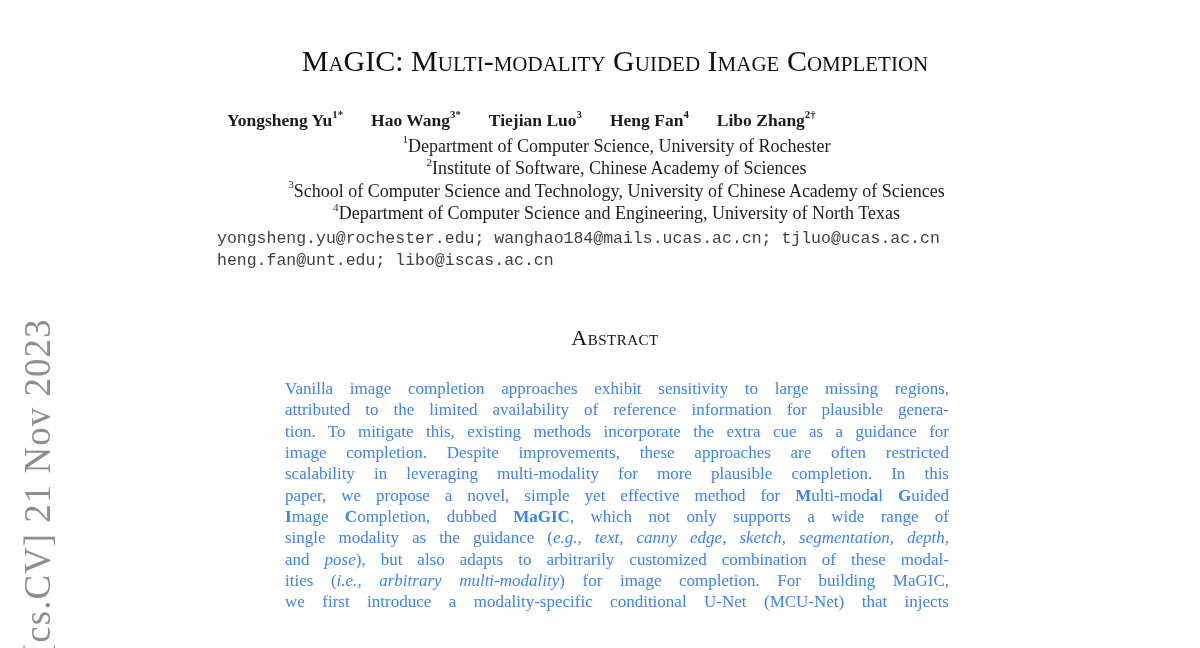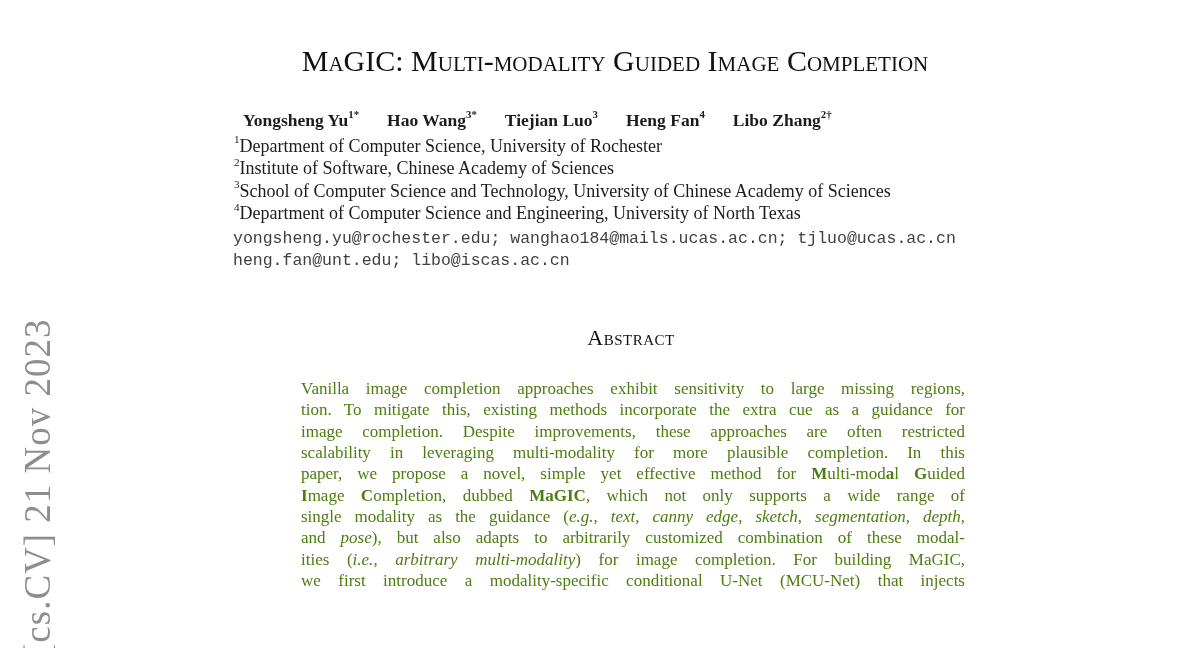--- a/index.html
+++ b/index.html
@@ -35,21 +35,21 @@
     left: 0;
     width: 1230px;
     text-align: center;
     font-variant: small-caps;
     font-size: 30px;
     white-space: nowrap;
     color: #111;
   }
   .content {
     position: absolute;
-    left: 231px;
+    left: 215px;
     top: 0;
     width: 800px;
   }
   .authors {
     margin-top: 110px;
     margin-left: 12px;
     font-weight: bold;
     font-size: 17.5px;
     white-space: nowrap;
   }
@@ -60,21 +60,21 @@
     line-height: 0;
     position: relative;
     top: -0.15em;
   }
   .affiliations {
     margin-top: 4px;
     margin-left: 3px;
     font-size: 18px;
     line-height: 22.4px;
   }
-  .affil-line { white-space: nowrap; }
+  .affil-line { white-space: nowrap; text-align: center; }
   .emails {
     margin-top: 3px;
     margin-left: 2px;
     font-family: Liberation Mono, monospace;
     font-size: 16.5px;
     line-height: 22.2px;
     color: #404040;
   }
   .email-line { white-space: nowrap; }
   .abstract-heading {
@@ -84,21 +84,21 @@
     font-size: 22px;
     letter-spacing: 0.5px;
     color: #111;
   }
   .abstract-body {
     margin-top: 27px;
     margin-left: 70px;
     width: 664px;
     font-size: 17px;
     line-height: 21.35px;
-    color: #4d7c0f;
+    color: #3b82f6;
   }
   .abs-line {
     text-align: justify;
     text-align-last: justify;
     height: 21.35px;
     overflow: visible;
     white-space: normal;
   }
   .seg-i  { font-style: italic; }
   .seg-b  { font-weight: bold; }
@@ -126,20 +126,21 @@
 
     <div class="emails">
         <div class="email-line">yongsheng.yu@rochester.edu; wanghao184@mails.ucas.ac.cn; tjluo@ucas.ac.cn</div>
         <div class="email-line">heng.fan@unt.edu; libo@iscas.ac.cn</div>
       </div>
 
     <div class="abstract-heading">Abstract</div>
 
     <div class="abstract-body">
         <div class="abs-line"><span>Vanilla image completion approaches exhibit sensitivity to large missing regions,</span></div>
+        <div class="abs-line"><span>attributed to the limited availability of reference information for plausible genera-</span></div>
         <div class="abs-line"><span>tion. To mitigate this, existing methods incorporate the extra cue as a guidance for</span></div>
         <div class="abs-line"><span>image completion. Despite improvements, these approaches are often restricted</span></div>
         <div class="abs-line"><span>scalability in leveraging multi-modality for more plausible completion. In this</span></div>
         <div class="abs-line"><span>paper, we propose a novel, simple yet effective method for </span><span class="seg-b">M</span><span>ulti-mod</span><span class="seg-b">a</span><span>l </span><span class="seg-b">G</span><span>uided</span></div>
         <div class="abs-line"><span class="seg-b">I</span><span>mage </span><span class="seg-b">C</span><span>ompletion, dubbed </span><span class="seg-bi">MaGIC</span><span>, which not only supports a wide range of</span></div>
         <div class="abs-line"><span>single modality as the guidance (</span><span class="seg-i">e.g.</span><span>, </span><span class="seg-i">text</span><span>, </span><span class="seg-i">canny edge</span><span>, </span><span class="seg-i">sketch</span><span>, </span><span class="seg-i">segmentation</span><span>, </span><span class="seg-i">depth</span><span>,</span></div>
         <div class="abs-line"><span>and </span><span class="seg-i">pose</span><span>), but also adapts to arbitrarily customized combination of these modal-</span></div>
         <div class="abs-line"><span>ities (</span><span class="seg-i">i.e.</span><span>, </span><span class="seg-i">arbitrary multi-modality</span><span>) for image completion. For building MaGIC,</span></div>
         <div class="abs-line"><span>we first introduce a modality-specific conditional U-Net (MCU-Net) that injects</span></div>
       </div>

